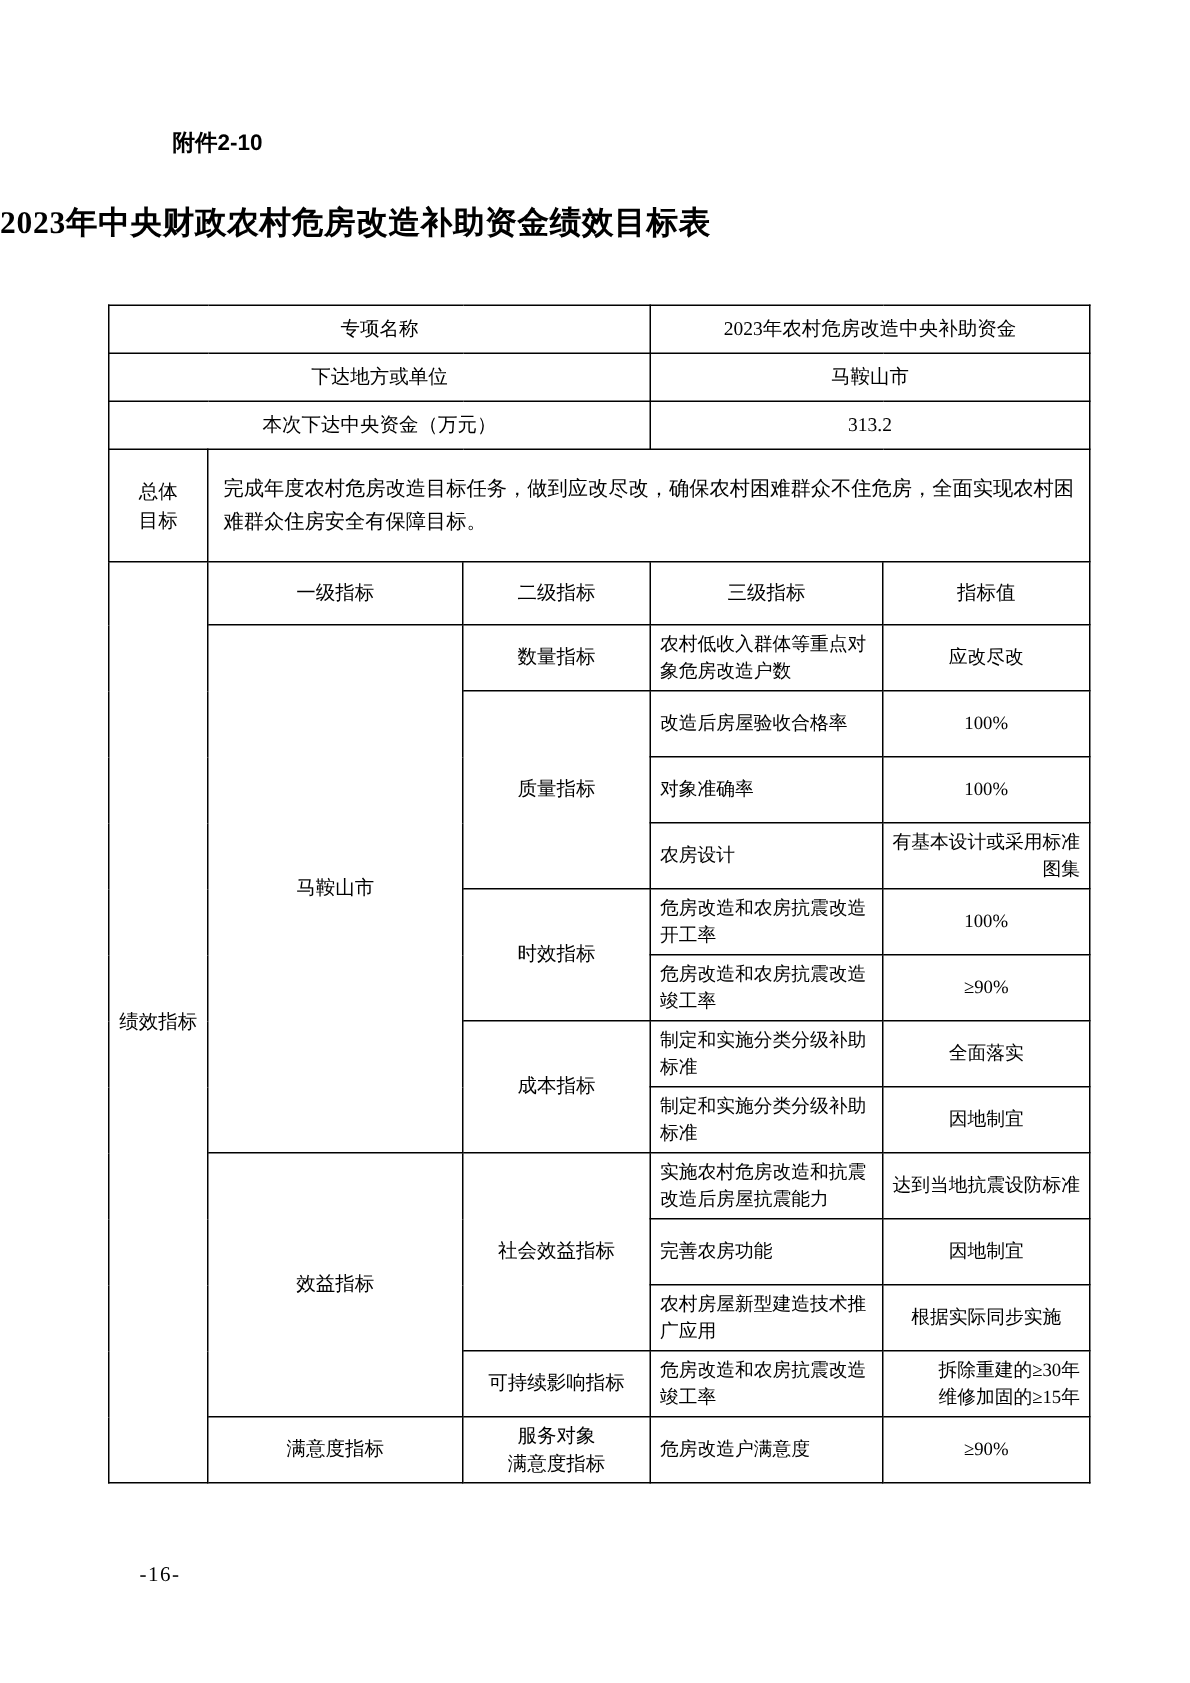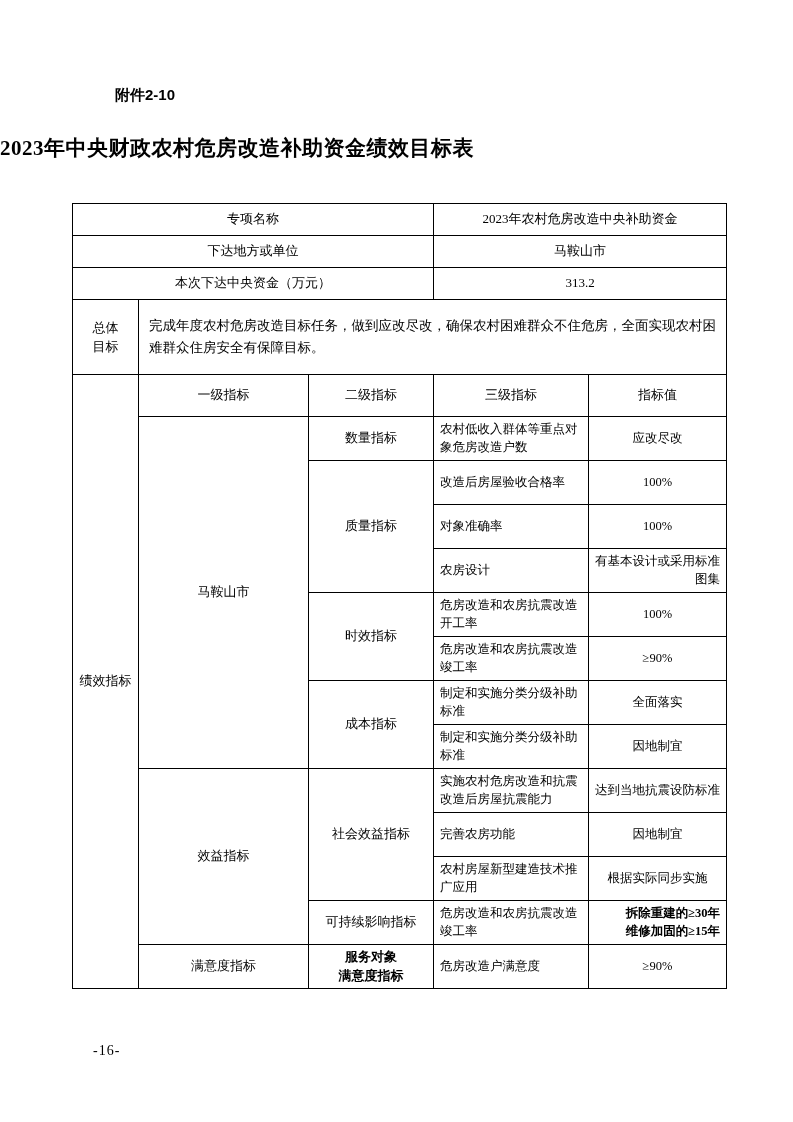--- a/index.html
+++ b/index.html
@@ -52,21 +52,21 @@
     text-align:justify;
   }
   td.name {
     text-align:left;
     padding:3px 6px;
     font-size:12.5px;
     margin-left:24px;
   }
   td.val { font-size:12.5px; }
   td.val-left { text-align:right; padding:3px 6px; }
-  .pre { white-space:pre-line;font-weight:bold; }
+  .pre { white-space:pre-line; }
   .wrap2 { display:inline-block; width:2.15em; line-height:1.5; }
   .page-num {
     position:absolute; left:93px; top:1043px;
     font-size:14px;
     letter-spacing:1px;
   }
 </style>
 </head>
 <body>
 

